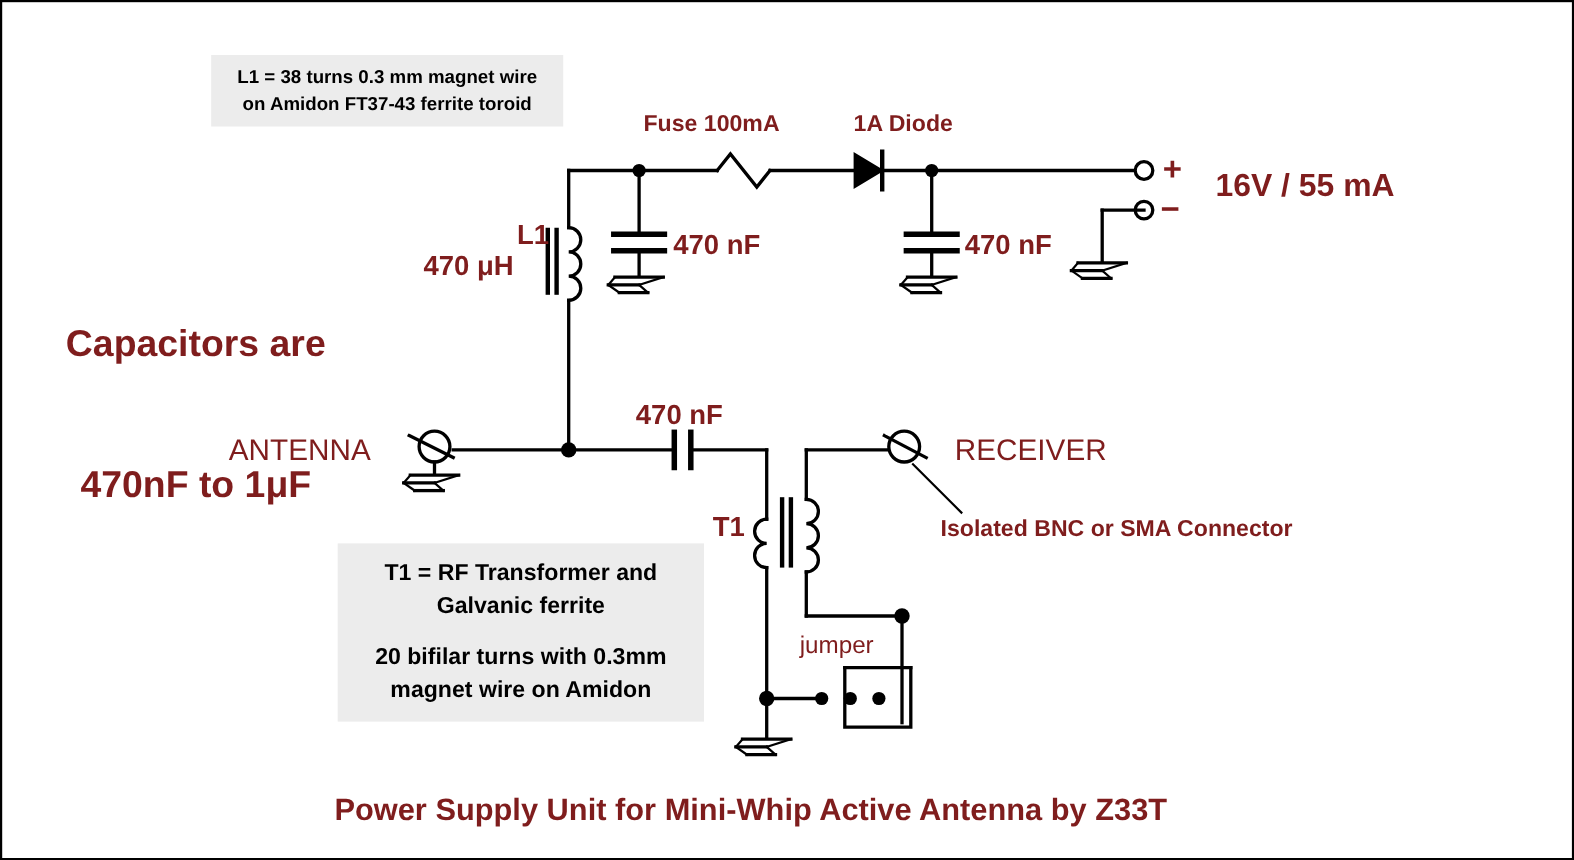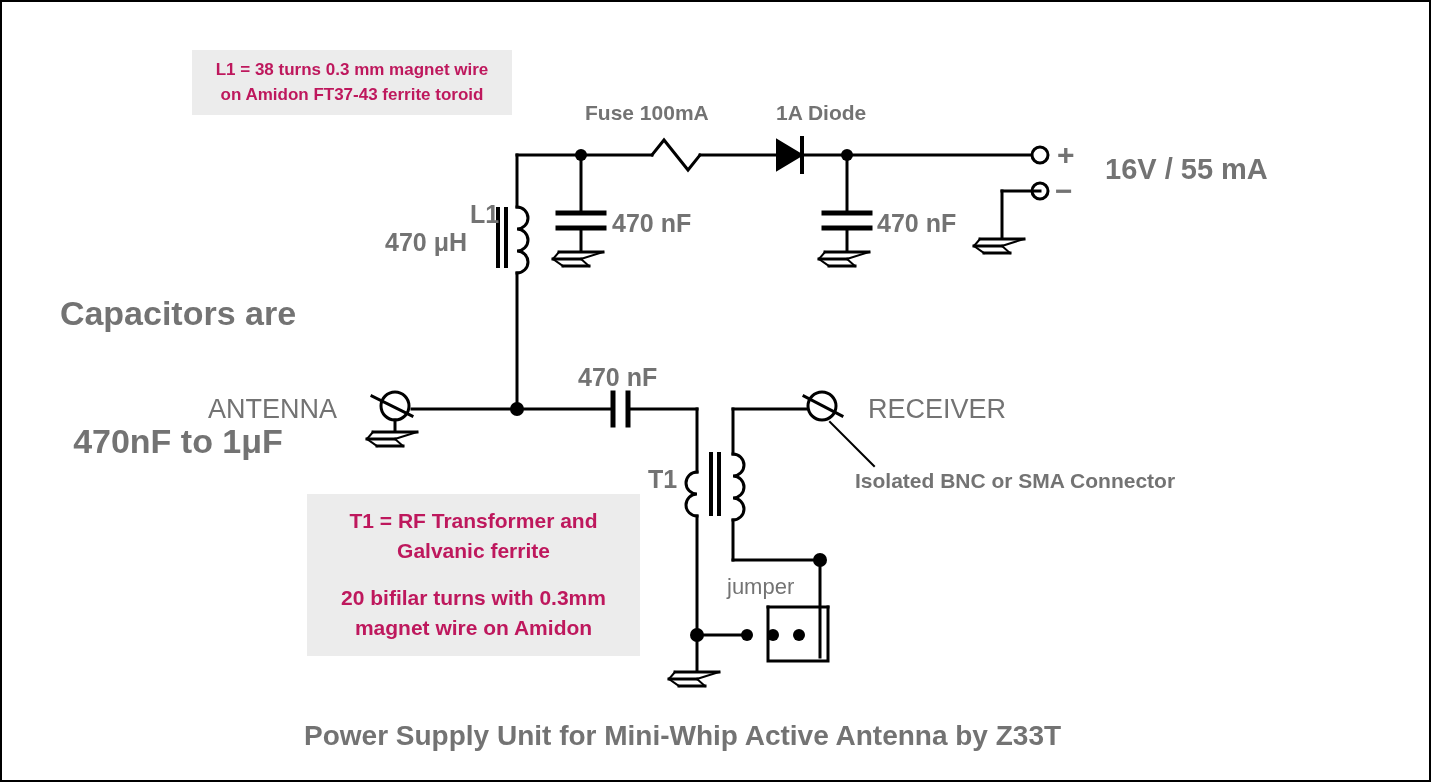--- a/index.html
+++ b/index.html
@@ -21,28 +21,28 @@
   }
   #svg-layer {
     position: absolute;
     left: 0;
     top: 0;
     width: 1431px;
     height: 782px;
   }
   .lbl {
     position: absolute;
-    color: #737373;
+    color: #7f1d1d;
     white-space: pre;
     line-height: 1.25;
   }
   .note-box {
     position: absolute;
     background: #ececec;
-    color: #be185d;
+    color: #000000;
     box-sizing: border-box;
     text-align: center;
     line-height: 1.45;
   }
   .b { font-weight: bold; }
 </style>
 </head>
 <body>
 
 <div id="root">

